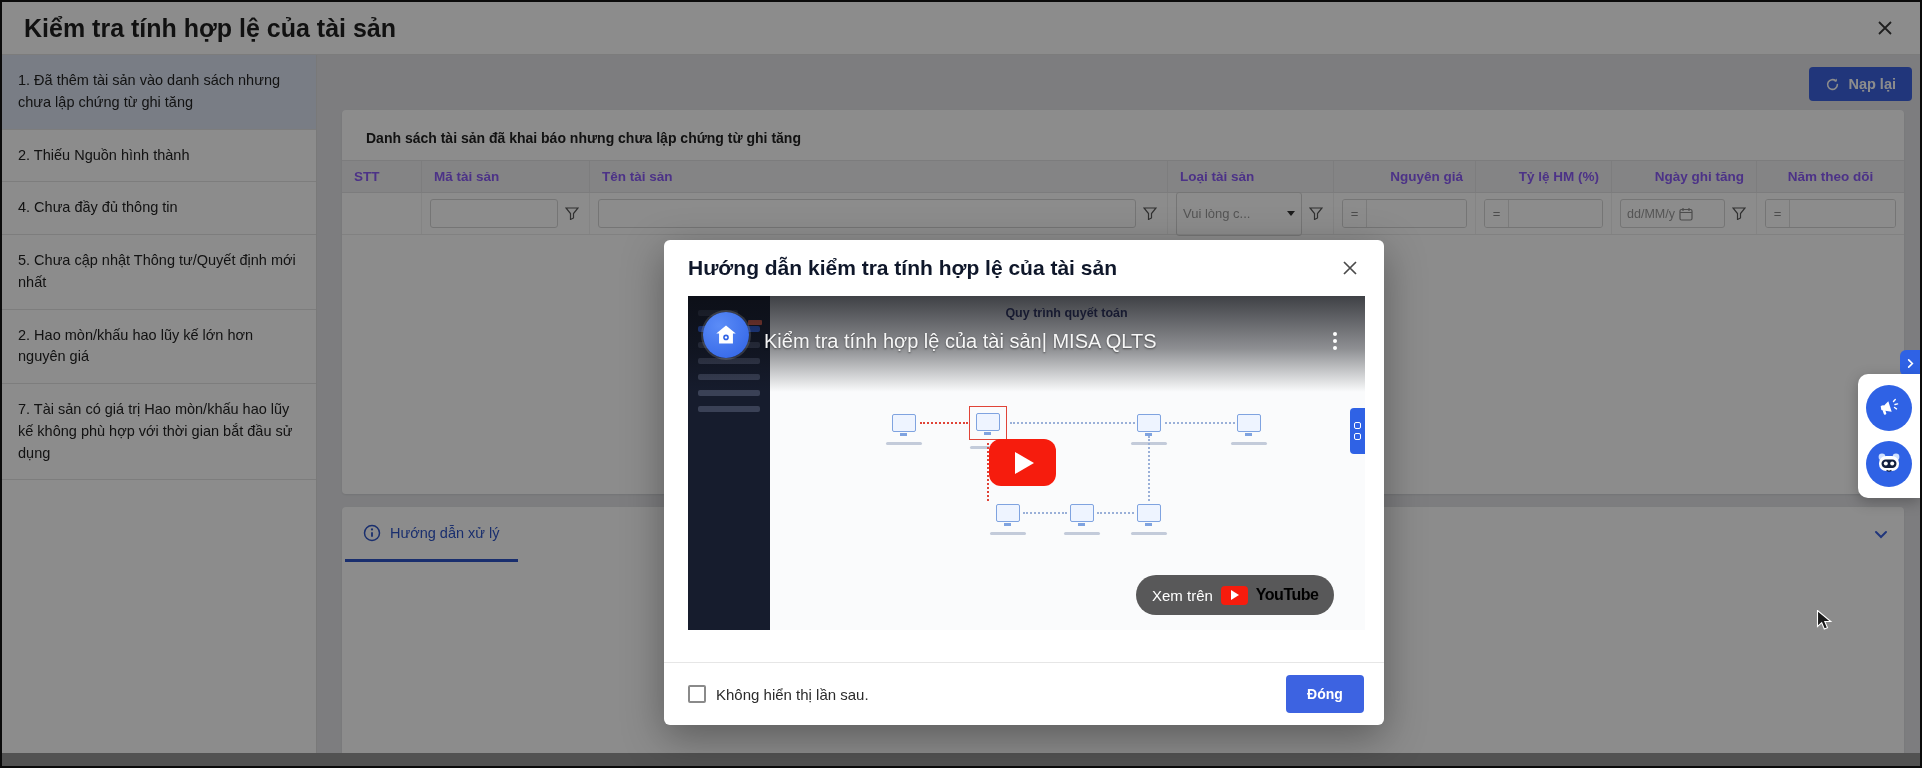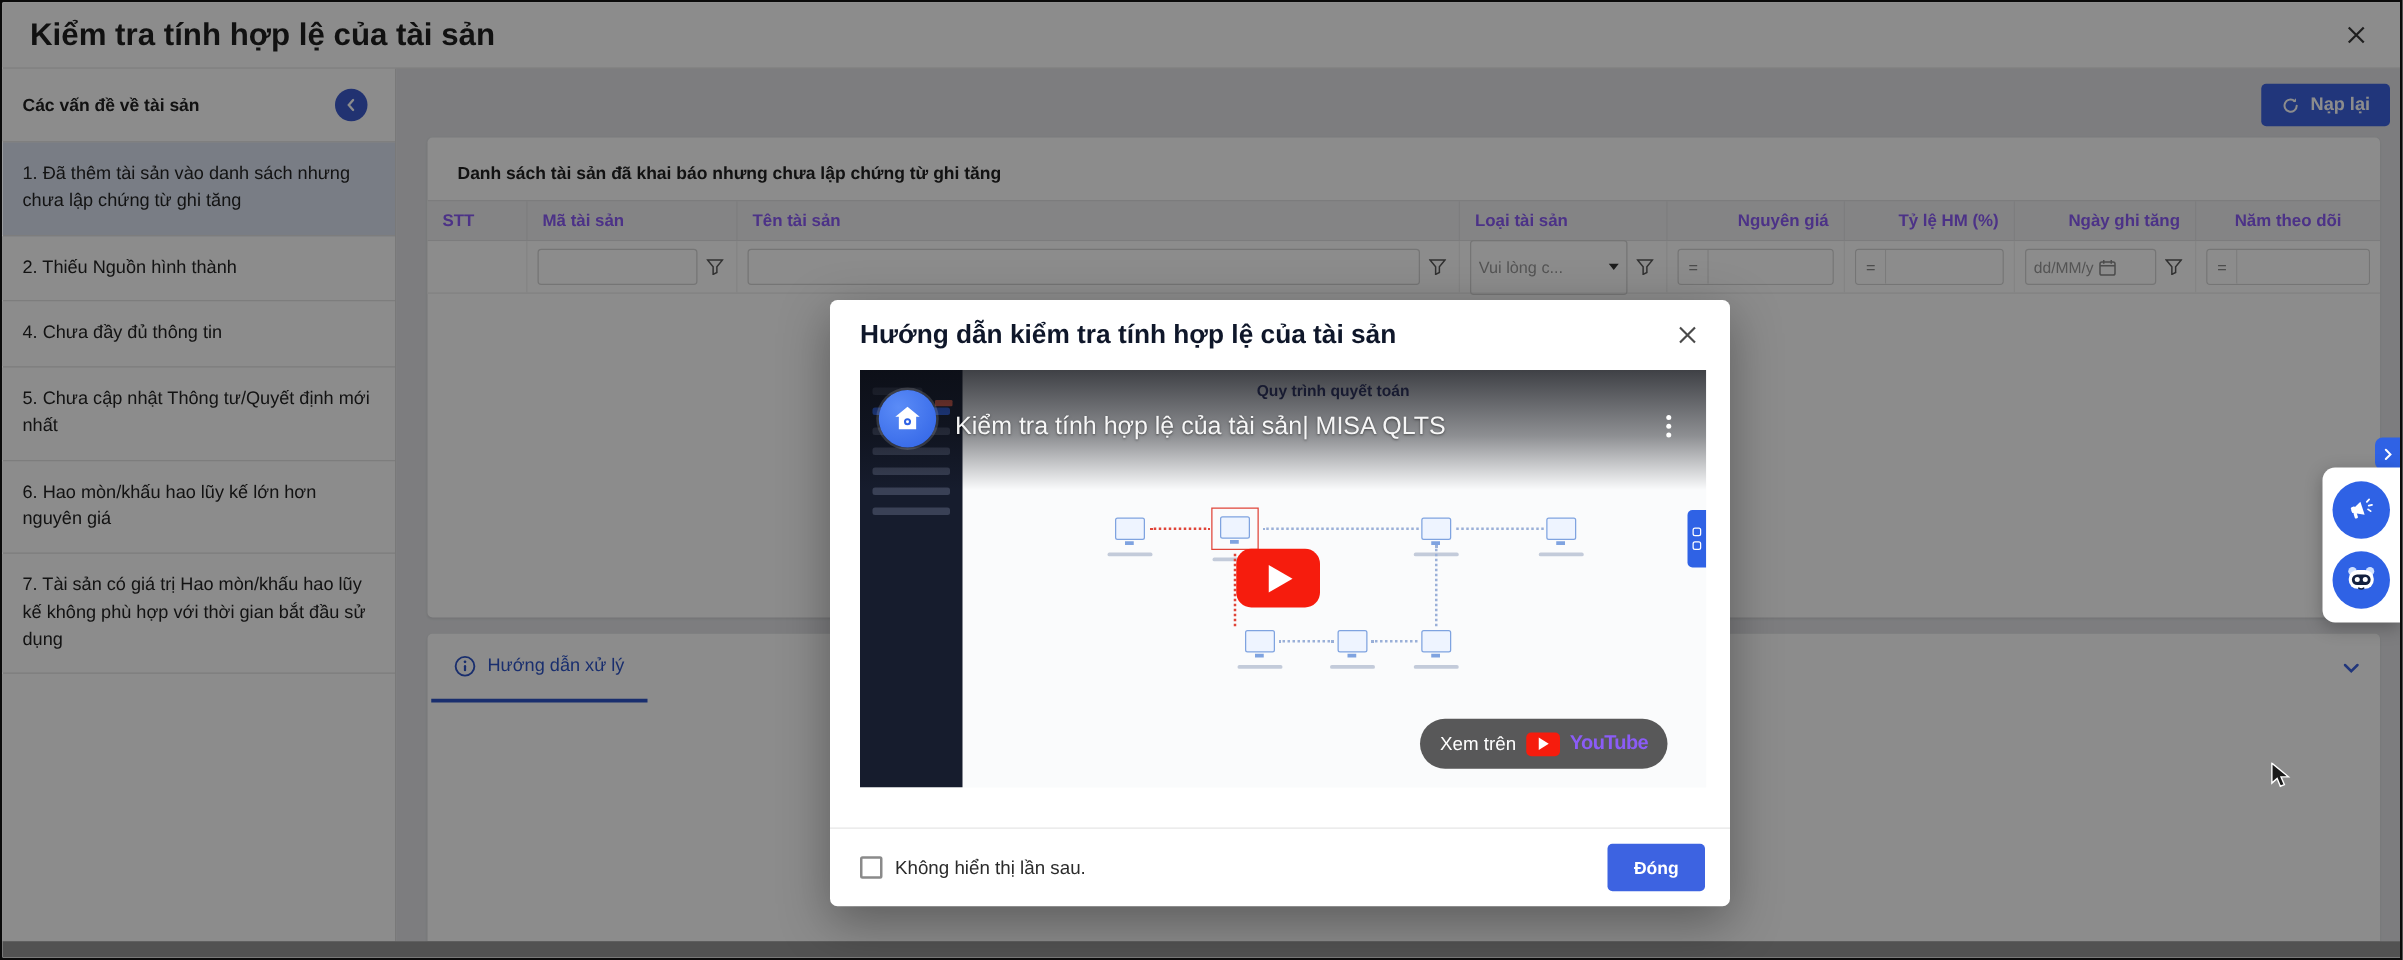--- a/index.html
+++ b/index.html
@@ -124,21 +124,21 @@
               border-left:19px solid #fff; margin-left:4px; }
 
   .yt-pill { position:absolute; left:448px; top:279px; height:40px; padding:12px 16px; z-index:4;
              background:rgba(42,42,42,.78); border-radius:20px; display:flex; align-items:center;
              gap:8px; cursor:pointer; }
   .yt-pill .watch { color:#fff; font-size:15px; }
   .yt-logo { width:27px; height:19px; background:#f61c0d; border-radius:4px; display:flex;
              align-items:center; justify-content:center; }
   .yt-logo i { width:0; height:0; border-top:5px solid transparent; border-bottom:5px solid transparent;
                border-left:8px solid #fff; margin-left:1px; }
-  .yt-word { color:#8b5cf6; font-size:16px; font-weight:bold; letter-spacing:-0.5px; }
+  .yt-word { color:#000000; font-size:16px; font-weight:bold; letter-spacing:-0.5px; }
 
   .modal-foot { position:absolute; left:0; right:0; bottom:0; height:63px; border-top:1px solid #e6e6e6;
                 display:flex; align-items:center; padding:0 20px 0 24px; }
   .chk { appearance:none; width:18px; height:18px; border:2px solid #8a8a8a; border-radius:2px;
          background:#fff; cursor:pointer; flex:none; }
   .chk-label { margin-left:10px; font-size:15px; color:#2b2b2b; }
   .close-btn { margin-left:auto; height:38px; min-width:78px; padding:0 18px; background:#3D63E1;
                color:#fff; border:none; border-radius:4px; font-size:14px; font-weight:bold;
                font-family:inherit; cursor:pointer; }
 
@@ -164,33 +164,25 @@
     <div class="app-header">
       <div class="app-title">Kiểm tra tính hợp lệ của tài sản</div>
       <div class="hdr-close">
         <svg width="18" height="18" viewBox="0 0 18 18">
           <path d="M3 3l12 12M15 3L3 15" stroke="#3a3a3a" stroke-width="1.8" fill="none"></path>
         </svg>
       </div>
     </div>
 
     <div class="sidebar">
-      <div class="sb-header">
-        <span class="sb-header-label">Các vấn đề về tài sản</span>
-        <span class="sb-collapse">
-          <svg width="12" height="12" viewBox="0 0 12 12">
-            <path d="M7.5 2L4 6l3.5 4" stroke="#fff" stroke-width="1.8" fill="none" stroke-linecap="round"></path>
-          </svg>
-        </span>
-      </div>
       <div class="sb-item selected">1. Đã thêm tài sản vào danh sách nhưng chưa lập chứng từ ghi tăng</div>
       <div class="sb-item">2. Thiếu Nguồn hình thành</div>
       <div class="sb-item">4. Chưa đầy đủ thông tin</div>
       <div class="sb-item">5. Chưa cập nhật Thông tư/Quyết định mới nhất</div>
-      <div class="sb-item">6. Hao mòn/khấu hao lũy kế lớn hơn nguyên giá</div>
+      <div class="sb-item">2. Hao mòn/khấu hao lũy kế lớn hơn nguyên giá</div>
       <div class="sb-item">7. Tài sản có giá trị Hao mòn/khấu hao lũy kế không phù hợp với thời gian bắt đầu sử dụng</div>
     </div>
 
     <div class="main">
 
       <button class="reload-btn">
         <svg width="15" height="15" viewBox="0 0 16 16">
           <path d="M13.2 8a5.2 5.2 0 1 1-1.7-3.85" stroke="#fff" stroke-width="1.7" fill="none" stroke-linecap="round"></path>
           <path d="M12.6 1.6v3h-3z" fill="#fff"></path>
         </svg>

